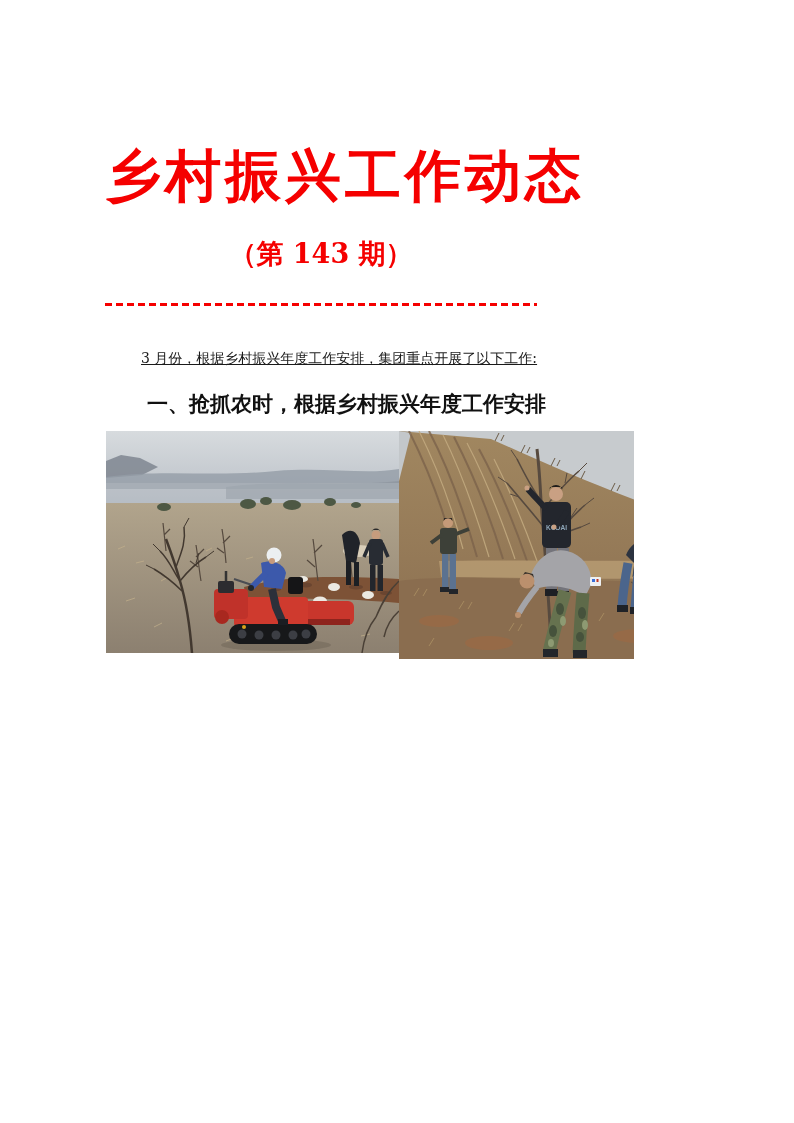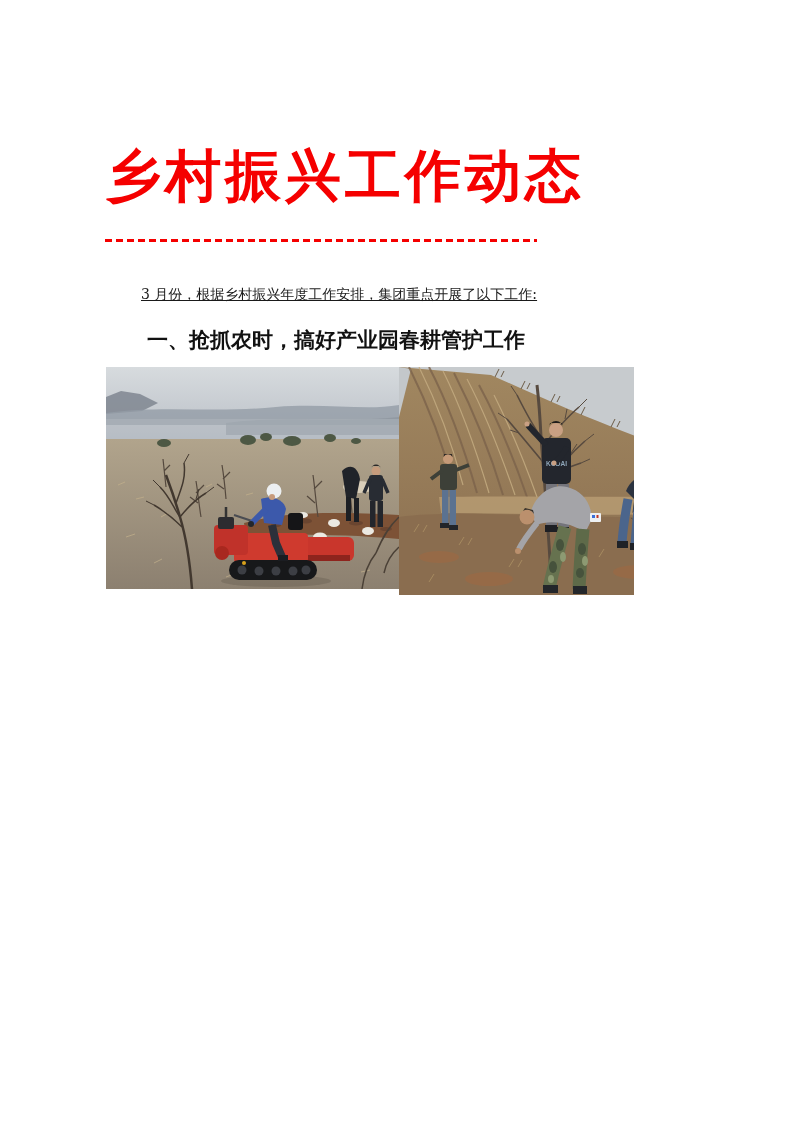--- a/index.html
+++ b/index.html
@@ -56,26 +56,27 @@
   .photos figure{margin:0;padding:0;display:block;line-height:0;}
   .photos svg{display:block;}
 </style>
 </head>
 <body>
 
 <div class="page">
 
   <h1 class="doc-title">乡村振兴工作动态</h1>
 
+  <div class="doc-issue">（第 143 期）</div>
 
   <div class="dashed-rule"></div>
 
   <div class="body-text">
     <p class="para intro">3 月份，根据乡村振兴年度工作安排，集团重点开展了以下工作:</p>
-    <h2 class="sec-heading">一、抢抓农时，搞好产业园春耕管护工作</h2>
+    <h2 class="sec-heading">一、抢抓农时，根据乡村振兴年度工作安排</h2>
   </div>
 
   <div class="photos">
 
     <figure>
       <svg width="293" height="222" viewBox="0 0 293 222">
         <defs>
           <linearGradient id="skyL" x1="0" y1="0" x2="0" y2="1">
             <stop offset="0" stop-color="#d7dbde"></stop>
               <stop offset="1" stop-color="#b6bcc4"></stop>

